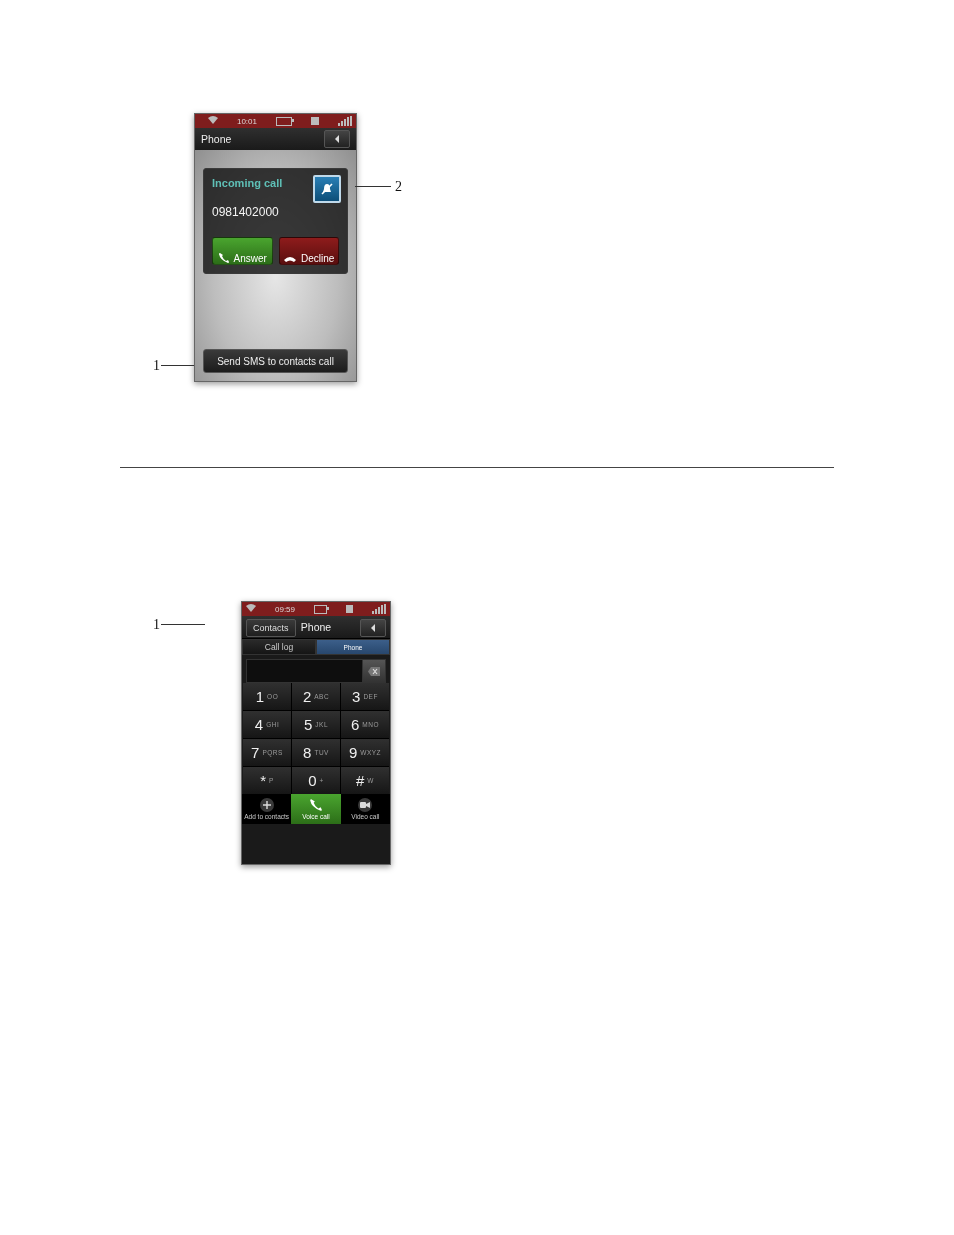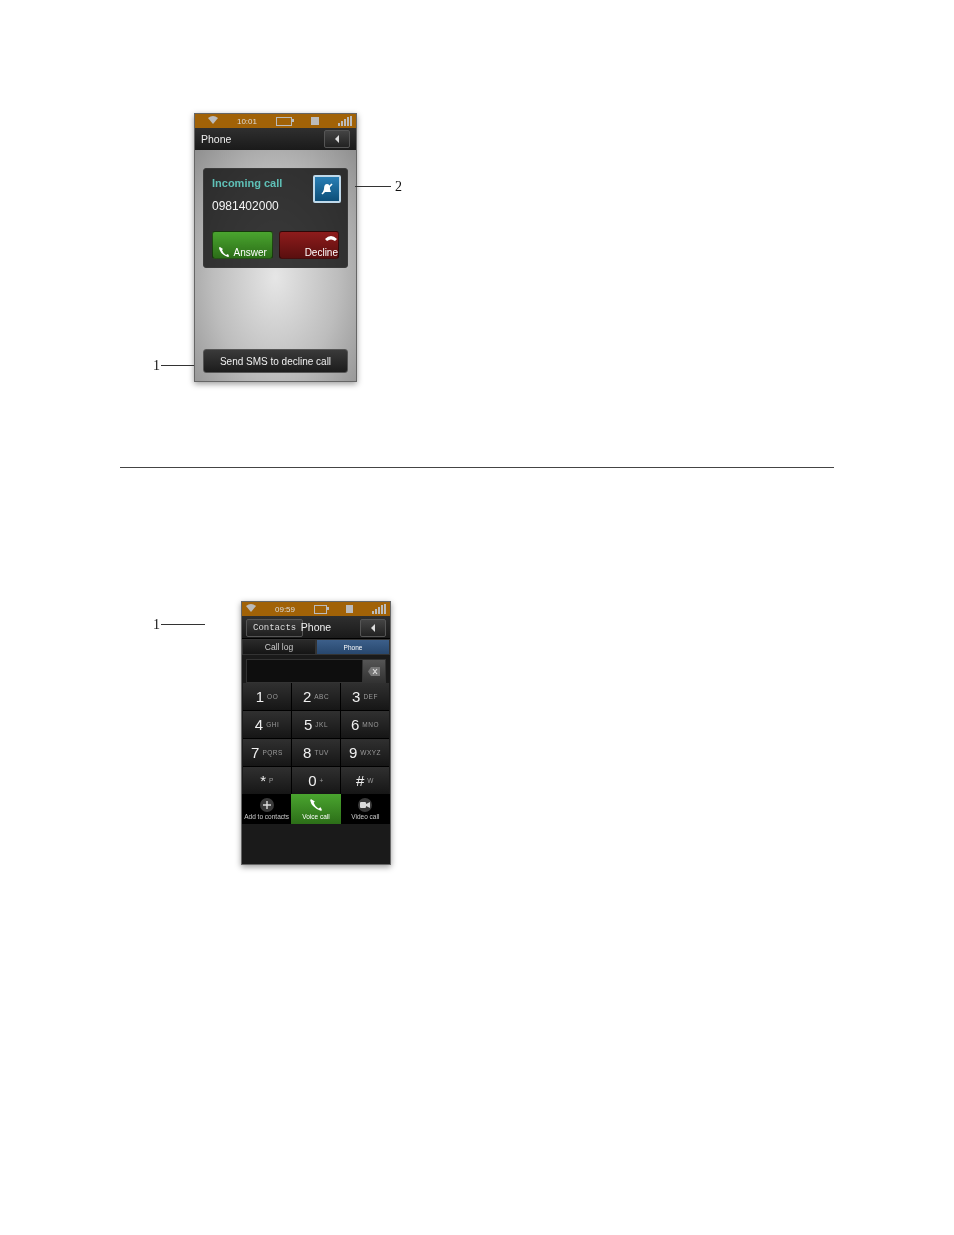--- a/index.html
+++ b/index.html
@@ -1,45 +1,45 @@
 <!DOCTYPE html>
 <html><head>
 <meta charset="utf-8">
 <style>
   html,body{margin:0;padding:0;background:#fff;font-family:Arial,Helvetica,sans-serif;color:#111;}
   .page{width:954px;height:1235px;position:relative;margin:0 auto;}
   .hr{position:absolute;left:120px;right:120px;top:467px;border-top:1px solid #444;}
 
   
   .phone{position:absolute;background:#1a1a1a;border:1px solid #666;box-shadow:0 2px 6px rgba(0,0,0,.4);font-size:10.5px;color:#ddd;}
-  .statusbar{height:14px;background:#a16207;display:flex;justify-content:flex-end;align-items:center;gap:19px;padding:0 4px;font-size:8px;color:#ddd;}
+  .statusbar{height:14px;background:#7f1d1d;display:flex;justify-content:flex-end;align-items:center;gap:19px;padding:0 4px;font-size:8px;color:#ddd;}
   .status-icon{display:inline-block;}
   .batt{width:14px;height:7px;border:1px solid #bbb;position:relative;}
   .batt::after{content:"";position:absolute;right:-3px;top:1px;width:2px;height:3px;background:#bbb;}
   .batt .fill{height:100%;width:30%;background:#bbb;}
   .sig{display:inline-flex;align-items:flex-end;gap:1px;}
   .sig span{width:2px;background:#bbb;}
   .sig span:nth-child(1){height:3px}.sig span:nth-child(2){height:5px}.sig span:nth-child(3){height:7px}.sig span:nth-child(4){height:9px}.sig span:nth-child(5){height:10px}
   .titlebar{height:22px;background:linear-gradient(#2f2f2f,#1a1a1a);border-bottom:1px solid #000;display:flex;align-items:center;justify-content:space-between;padding:0 6px;}
   .title-left{color:#eee;}
   .back-btn{width:24px;height:16px;background:linear-gradient(#444,#222);border:1px solid #555;border-radius:2px;display:flex;align-items:center;justify-content:center;}
   .back-btn svg{display:block}
-  .pill-btn{height:16px;padding:0 6px;background:linear-gradient(#3a3a3a,#1f1f1f);border:1px solid #555;border-radius:2px;display:flex;align-items:center;color:#ddd;font-size:9px;font-family:Liberation Mono, monospace;}
+  .pill-btn{height:16px;padding:0 6px;background:linear-gradient(#3a3a3a,#1f1f1f);border:1px solid #555;border-radius:2px;display:flex;align-items:center;color:#ddd;font-size:9px;}
 
   
   #phone1{left:194px;top:113px;width:161px;height:267px;}
   #p1-body{position:absolute;left:0;right:0;top:36px;bottom:0;background:radial-gradient(ellipse at 50% 55%,#e6e6e6 0%,#bdbdbd 55%,#8f8f8f 100%);}
   .call-card{margin:18px 8px 0;background:rgba(20,20,20,.82);border:1px solid #3a3a3a;border-radius:3px;padding:8px;position:relative;}
   .call-card .lbl{color:#5fc0b7;font-size:11px;font-weight:bold;}
-  .call-card .num{color:#f5f5f5;font-size:12px;margin-top:10px;}
+  .call-card .num{color:#f5f5f5;font-size:12px;margin-top:16px;}
   .mute-box{position:absolute;right:6px;top:6px;width:24px;height:24px;background:linear-gradient(#2a7fb5,#0d4e78);border:2px solid #bfd9ea;border-radius:2px;display:flex;align-items:center;justify-content:center;}
   .call-btns{display:flex;gap:6px;margin-top:18px;}
   .cbtn{flex:1;height:26px;border-radius:3px;display:flex;align-items:flex-end;justify-content:center;gap:4px;color:#fff;font-size:10px;border:1px solid rgba(0,0,0,.5);}
   .answer{background:linear-gradient(#4aa52f,#2c6e18);}
-  .decline{background:linear-gradient(#8e1c1c,#5a0f0f);flex-direction:column;}
+  .decline{background:linear-gradient(#8e1c1c,#5a0f0f);}
   .sms-bar{position:absolute;left:8px;right:8px;bottom:8px;height:22px;background:linear-gradient(#3a3a3a,#1c1c1c);border:1px solid #555;border-radius:3px;display:flex;align-items:center;justify-content:center;color:#eee;font-size:10px;}
 
   
   .co-line{position:absolute;border-top:1px solid #333;}
   .co-num{position:absolute;font-family:'Times New Roman',serif;font-size:14px;color:#111;}
 
   
   #phone2{left:205px;top:601px;width:148px;height:262px;margin-left:36px;}
   #p2-titlebar{position:relative;}
   .contacts-btn{position:absolute;left:4px;top:3px;}
@@ -114,21 +114,21 @@
         <div class="cbtn decline">
           <svg width="14" height="10" viewBox="0 0 14 10">
                 <path d="M1 6 Q7 0 13 6 L11 8 Q7 5 3 8 Z" fill="#fff"></path>
               </svg>
           <span>Decline</span>
         </div>
       </div>
     </div>
 
     <div class="sms-bar">
-      <span>Send SMS to decline call</span>
+      <span>Send SMS to contacts call</span>
     </div>
   </div>
 </div>
 
 <div class="co-line" style="left:161px;top:365px;width:33px;"></div>
 <div class="co-num" style="left:153px;top:358px;">1</div>
 
 <div class="co-line" style="left:355px;top:186px;width:36px;"></div>
 <div class="co-num" style="left:395px;top:179px;">2</div>
 

